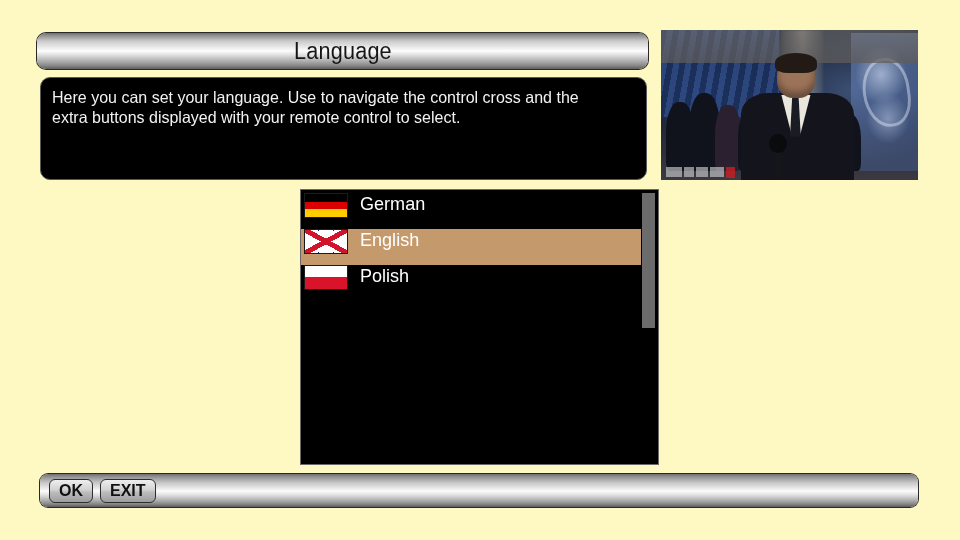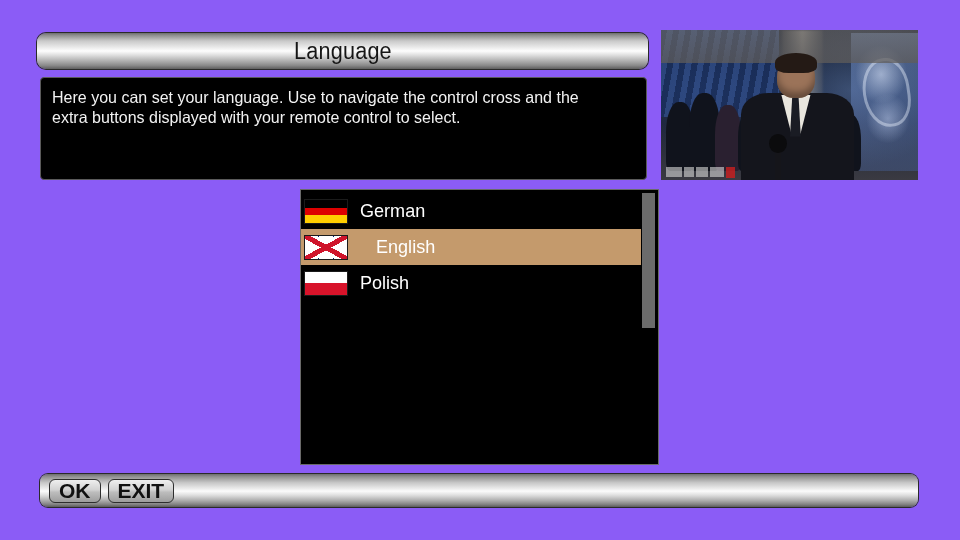--- a/index.html
+++ b/index.html
@@ -1,40 +1,40 @@
 <!DOCTYPE html>
 <html><head>
 <meta charset="utf-8">
 <style>
   * { margin:0; padding:0; box-sizing:border-box; }
   html,body { width:960px; height:540px; background:#000; overflow:hidden; }
   body { font-family:"Liberation Sans", sans-serif; }
 
-  #screen { position:relative; width:960px; height:540px; background:#8b5cf6;padding-left:32px; }
+  #screen { position:relative; width:960px; height:540px; background:#fef9c3;padding-left:32px; }
 
   
   #title-bar{
     position:absolute; left:37px; top:33px; width:611px; height:36px;
     border-radius:9px;
     background:linear-gradient(to bottom,
       #6d6d6d 0%, #8d8d8d 6%, #c9c9c9 22%, #f2f2f2 44%,
       #fdfdfd 50%, #e3e3e3 60%, #b4b4b4 76%, #8a8a8a 90%, #5e5e5e 100%);
     box-shadow:0 0 0 1px #2a2a2a;
     display:flex; align-items:center; justify-content:center;
   }
   #title-text{
     font-size:23px; color:#161616; letter-spacing:.2px;
     font-family:"Liberation Sans Narrow","Liberation Sans",sans-serif;
     transform:scaleX(.94); transform-origin:center;
   }
 
   
   #desc-panel{
     position:absolute; left:40px; top:77px; width:607px; height:103px;
-    background:#000; border:1px solid #5a5a5a; border-radius:4px;
+    background:#000; border:1px solid #5a5a5a; border-radius:10px;
     padding:9px 11px 0 11px;
   }
   #desc-text{
     color:#f2f2f2; font-size:16.5px; line-height:20px;
     font-family:"Liberation Sans Narrow","Liberation Sans",sans-serif;
     transform:scaleX(.97); transform-origin:left top;
     white-space:pre-wrap;
   }
 
   
@@ -120,23 +120,23 @@
   .chy-blk{ height:10px; background:#d8d8d8; opacity:.75; }
   .chy-red{ height:11px; width:9px; background:#cc1f1f; }
 
   
   #list-panel{
     position:absolute; left:300px; top:189px; width:359px; height:276px;
     background:#000; border:1px solid #6a6a6a;
   }
   #list-rows{ position:absolute; left:0; top:3px; width:340px; }
   .lang-row{
-    display:flex; align-items:center; height:36px; padding-left:3px;
-  }
-  .lang-row.selected{ background:#c49a6c;gap:16px; }
+    display:flex; align-items:flex-start; height:36px; padding-left:3px;
+  }
+  .lang-row.selected{ background:#c49a6c; }
   .flag{
     width:44px; height:25px; flex:0 0 auto; margin-right:12px;
     border:1px solid #1b1b1b; position:relative; overflow:hidden;
   }
   .lang-label{
     color:#ffffff; font-size:19px;
     font-family:"Liberation Sans Narrow","Liberation Sans",sans-serif;
     transform:scaleX(.95); transform-origin:left center;
   }
 
@@ -195,21 +195,21 @@
       #6d6d6d 0%, #909090 8%, #c6c6c6 26%, #efefef 46%,
       #fbfbfb 52%, #dfdfdf 64%, #aeaeae 80%, #838383 92%, #5a5a5a 100%);
     box-shadow:0 0 0 1px #2a2a2a;
     display:flex; align-items:center; padding-left:9px; gap:7px;
   }
   .softkey{
     height:24px; min-width:42px; padding:0 9px;
     border:1px solid #2e2e2e; border-radius:6px;
     background:linear-gradient(to bottom,#efefef 0%,#d2d2d2 45%,#bdbdbd 55%,#9d9d9d 100%);
     display:flex; align-items:center; justify-content:center;
-    font-size:21px; font-weight:bold; color:#111;
+    font-size:16px; font-weight:bold; color:#111;
     font-family:"Liberation Sans Narrow","Liberation Sans",sans-serif;
   }
 </style>
 </head>
 <body>
 
 <div id="screen">
 
   <div id="title-bar">
     <span id="title-text">Language</span>

